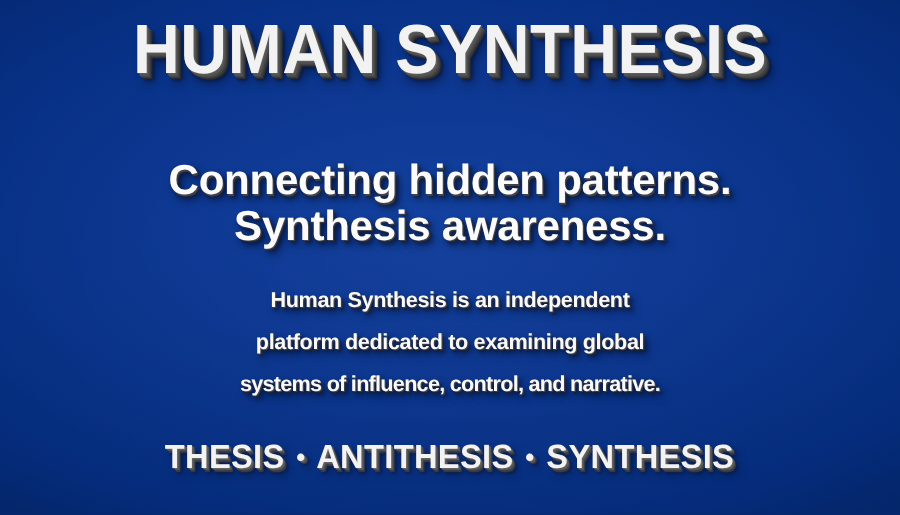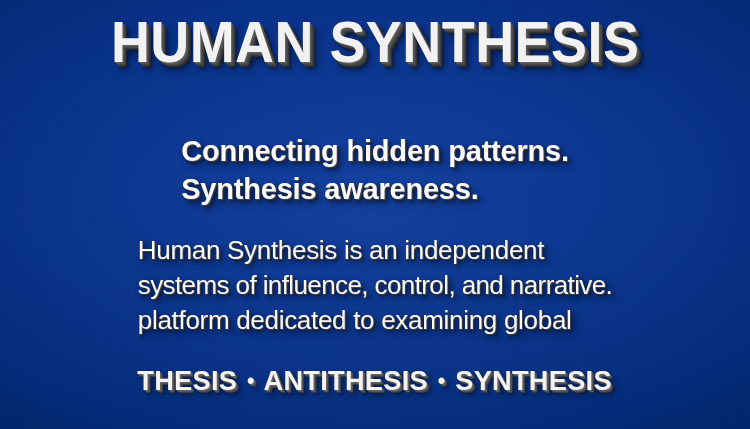--- a/index.html
+++ b/index.html
@@ -38,21 +38,21 @@
         rgba(0,0,0,0.20) 100%);
   }
 
   .stack {
     position: relative;
     z-index: 2;
     height: 100%;
     display: flex;
     flex-direction: column;
     align-items: center;
-    text-align: left;
+    text-align: center;
   }
 
   
   .title {
     margin-top: 13px;
     color: #f2f2f2;
     font-size: 58px;
     line-height: 1.0;
     font-weight: 700;
     letter-spacing: 0.5px;
@@ -70,44 +70,44 @@
 
   
   .tagline {
     margin-top: 23px;
     display: flex;
     flex-direction: column;
     gap: 2px;
   }
   .tagline-line {
     color: #fbfbfb;
-    font-size: 29px;
+    font-size: 35px;
     line-height: 36px;
     font-weight: 700;
     letter-spacing: -0.2px;
     white-space: nowrap;
     text-shadow:
       1px 1px 0 rgba(70,70,75,0.9),
       2px 2px 1px rgba(35,35,45,0.75),
       3px 3px 4px rgba(0,0,12,0.5),
       4px 5px 8px rgba(0,0,10,0.38);
   }
 
   
   .body-copy {
     margin-top: 26px;
     display: flex;
     flex-direction: column;
     gap: 1px;
   }
   .body-line {
     color: #fafafa;
-    font-size: 26px;
+    font-size: 18px;
     line-height: 34px;
-    font-weight: 400;
+    font-weight: 700;
     letter-spacing: -0.3px;
     white-space: nowrap;
     text-shadow:
       1px 1px 0 rgba(70,70,78,0.85),
       2px 2px 1px rgba(30,30,42,0.7),
       3px 3px 4px rgba(0,0,12,0.48),
       4px 5px 8px rgba(0,0,10,0.35);
   }
   .body-line.wide {
     letter-spacing: -0.6px;
@@ -144,22 +144,22 @@
 
     <h1 class="title">HUMAN SYNTHESIS</h1>
 
     <div class="tagline">
       <div class="tagline-line">Connecting hidden patterns.</div>
       <div class="tagline-line">Synthesis awareness.</div>
     </div>
 
     <div class="body-copy">
       <div class="body-line">Human Synthesis is an independent</div>
+      <div class="body-line">platform dedicated to examining global</div>
       <div class="body-line wide">systems of influence, control, and narrative.</div>
-      <div class="body-line">platform dedicated to examining global</div>
     </div>
 
     <div class="footer">
       <span>THESIS</span>
       <span class="sep">•</span>
       <span>ANTITHESIS</span>
       <span class="sep">•</span>
       <span>SYNTHESIS</span>
     </div>
 

